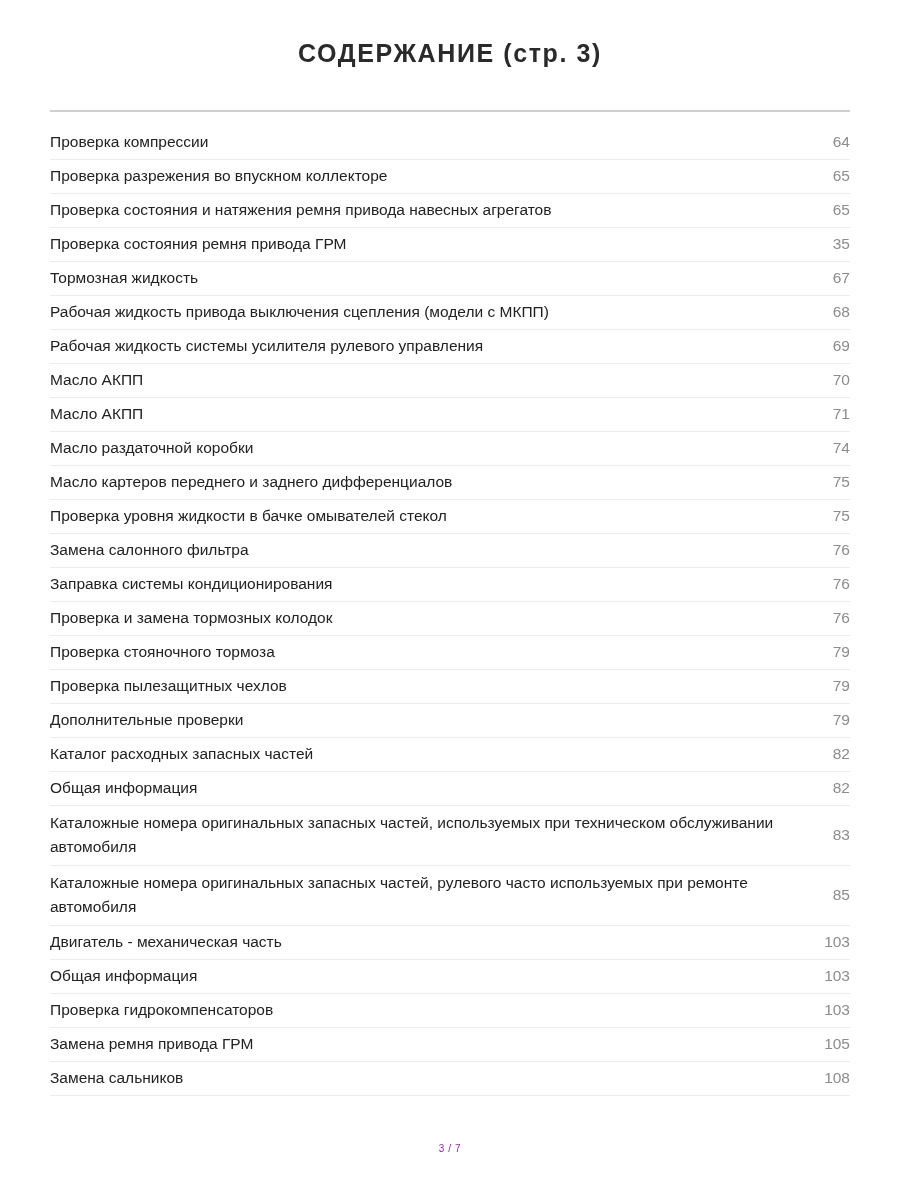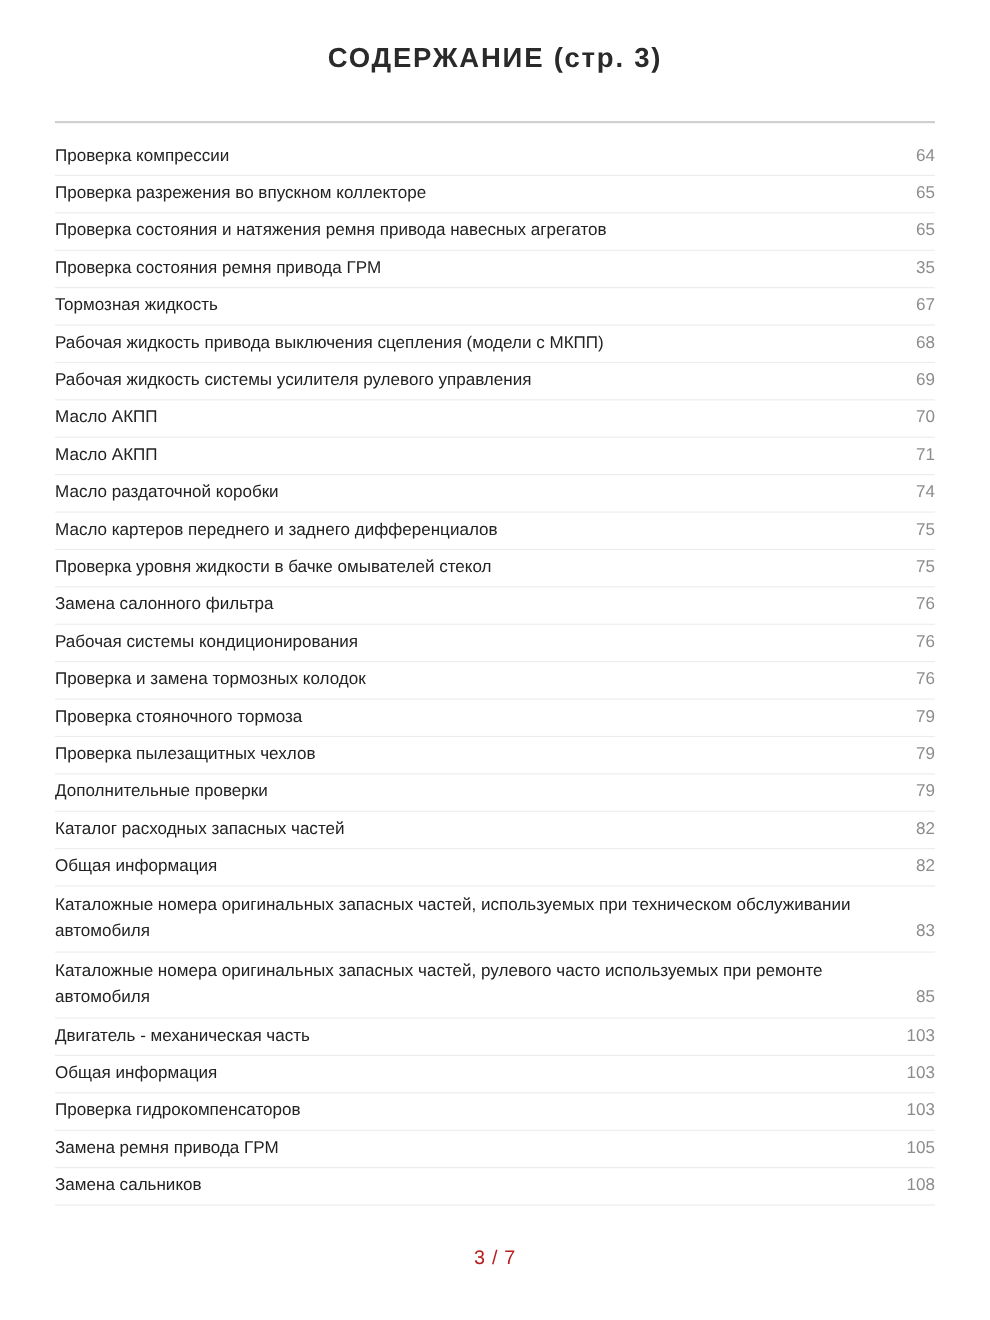--- a/index.html
+++ b/index.html
@@ -50,21 +50,21 @@
   
   .toc {
     margin: 0;
     padding: 0;
     list-style: none;
     margin-top: 14px;
   }
 
   .toc-row {
     display: flex;
-    align-items: flex-end;
+    align-items: center;
     justify-content: space-between;
     border-bottom: 1px solid #ececec;
     box-sizing: border-box;
     min-height: 34px;
     padding: 4px 0 5px 0;
     gap: 16px;
   }
 
   .toc-row.two-line {
     min-height: 54px;
@@ -89,22 +89,22 @@
     min-width: 34px;
     text-align: right;
     white-space: nowrap;
   }
 
   
   .page-footer {
     margin-top: auto;
     padding-bottom: 46px;
     text-align: center;
-    font-size: 18px;
-    color: #b91c1c;
+    font-size: 10px;
+    color: #a21caf;
     letter-spacing: 0.6px;
   }
 </style>
 </head>
 <body>
 
 <div class="page">
 
   <h1 class="page-title">СОДЕРЖАНИЕ (стр. 3)</h1>
 
@@ -157,21 +157,21 @@
       </li>
       <li class="toc-row">
         <span class="toc-title">Проверка уровня жидкости в бачке омывателей стекол</span>
         <span class="toc-page">75</span>
       </li>
       <li class="toc-row">
         <span class="toc-title">Замена салонного фильтра</span>
         <span class="toc-page">76</span>
       </li>
       <li class="toc-row">
-        <span class="toc-title">Рабочая системы кондиционирования</span>
+        <span class="toc-title">Заправка системы кондиционирования</span>
         <span class="toc-page">76</span>
       </li>
       <li class="toc-row">
         <span class="toc-title">Проверка и замена тормозных колодок</span>
         <span class="toc-page">76</span>
       </li>
       <li class="toc-row">
         <span class="toc-title">Проверка стояночного тормоза</span>
         <span class="toc-page">79</span>
       </li>

